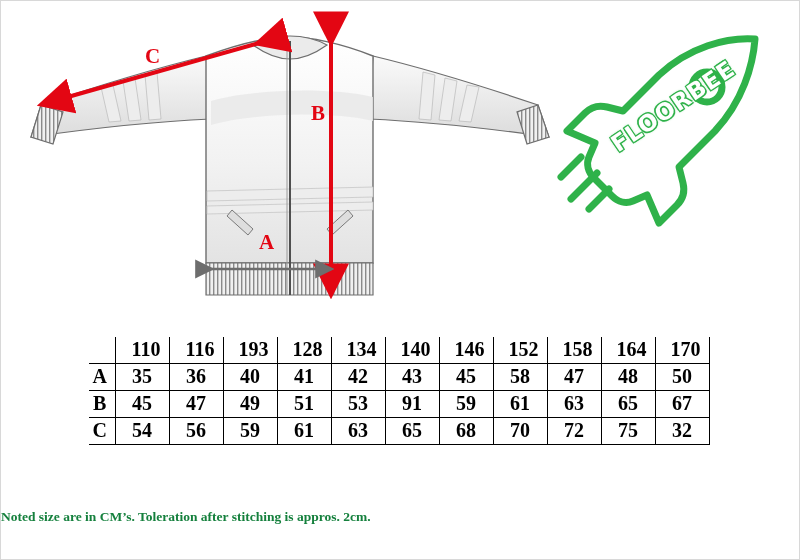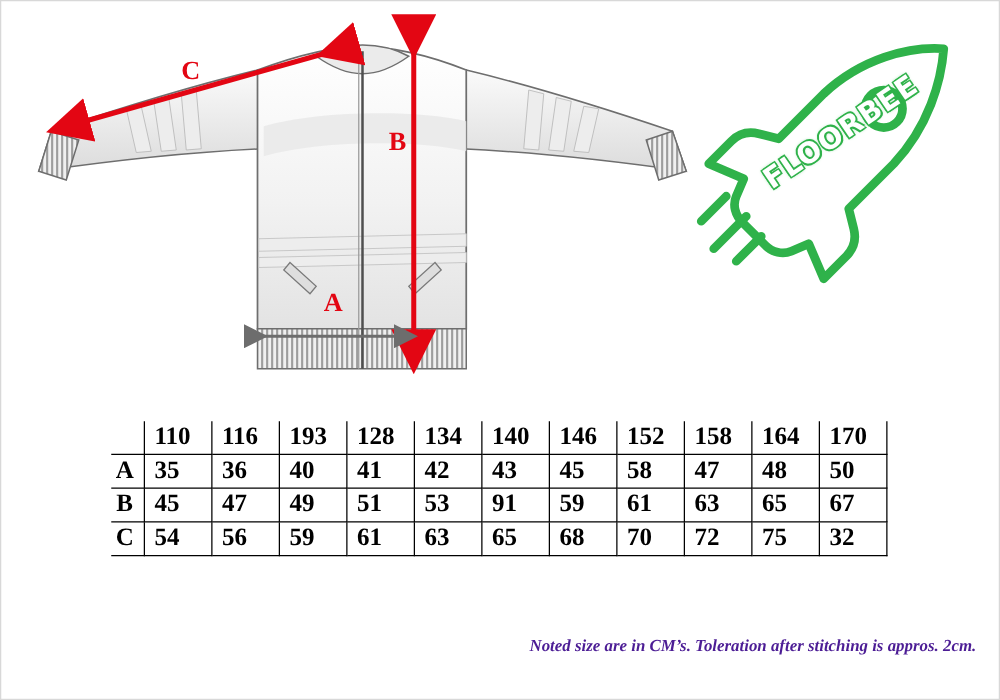--- a/index.html
+++ b/index.html
@@ -76,55 +76,54 @@
     left: 88px;
     top: 336px;
     border-collapse: collapse;
     font-family: "Liberation Serif", serif;
     font-size: 20px;
     color: #000000;
   }
   #size-table td, #size-table th {
     border: 1px solid #000000;
     padding: 1px 8px 2px 8px;
-    text-align: left;
+    text-align: center;
     font-weight: bold;
     height: 24px;
     box-sizing: border-box;
   }
   #size-table th.corner {
     border-top: none;
     border-left: none;
     width: 26px;
   }
   #size-table th.colhead {
     width: 54px;
+    text-align: right;
     border-top: none;
   }
   #size-table td.rowhead {
     width: 26px;
     text-align: center;
     border-left: none;
     padding-left: 0;
     padding-right: 4px;
   }
 
   
   #notes {
     position: absolute;
     left: 0;
     top: 506px;
     width: 780px;
-    text-align: right;
     font-family: "Liberation Serif", serif;
     font-size: 13.5px;
     font-weight: bold;
-    color: #4c1d95;
+    color: #15803d;
     line-height: 1.45;
-    font-style: italic;
   }
 </style>
 </head>
 <body>
 
 <div id="page">
 
   <div id="illustration">
     <svg width="800" height="320" viewBox="0 0 800 320" xmlns="http://www.w3.org/2000/svg">
       <defs>

